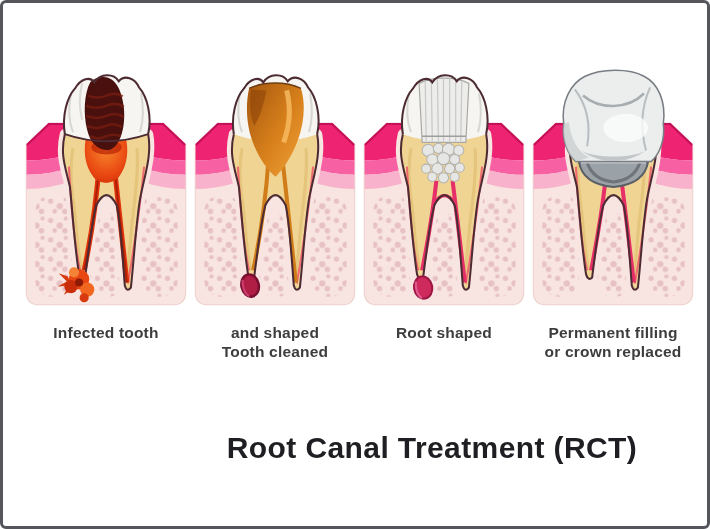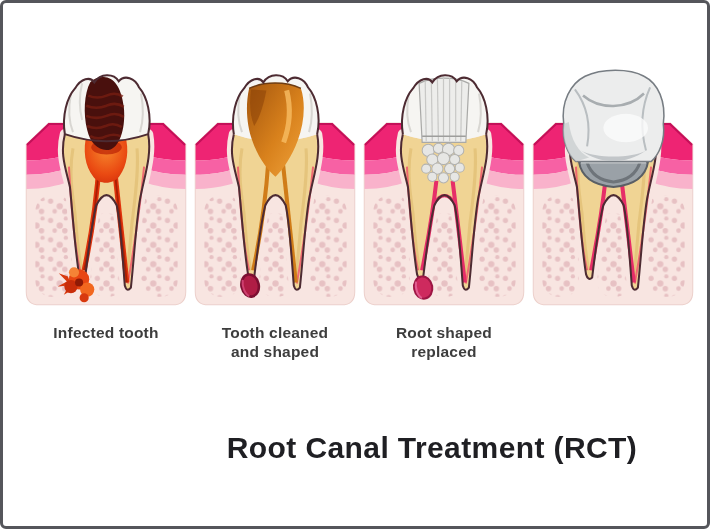--- a/index.html
+++ b/index.html
@@ -185,22 +185,22 @@
           </g>
           <path d="M41,72 C38,54 43,36 51,27 C57,17 66,15 70,21 C76,12 89,12 94,20 C100,13 110,17 114,26 C122,35 127,54 123,72" fill="none" stroke="var(--tooth-outline,#4d2b32)" stroke-width="2"></path>
           <path d="M41,72 C36,92 42,106 46,124 C49,154 51,186 55,210 Q57,217 61,213 C64,188 68,158 72,142 Q82,122 92,142 C96,160 98,196 100,221 Q102,228 106,223 C109,196 111,160 115,136 C119,114 127,93 123,72" fill="none" stroke="var(--tooth-outline,#4d2b32)" stroke-width="2"></path>
         </g>
         <g transform="rotate(-12 57 221)">
           <ellipse cx="57" cy="221" rx="8.5" ry="11" fill="var(--abscess-crimson,#b01d45)" stroke="#7c0f31" stroke-width="2.5"></ellipse>
           <path d="M51,214 C49,220 50,228 54,231" stroke="#d9487a" stroke-width="2" fill="none" opacity=".85"></path>
         </g>
       </svg>
       <div class="label">
+        <div>and shaped</div>
         <div>Tooth cleaned</div>
-        <div>and shaped</div>
       </div>
     </div>
 
     <div class="panel">
       <svg class="tooth" viewBox="0 0 163 250" role="img">
         <defs>
           <pattern id="sp3" width="23" height="19" patternUnits="userSpaceOnUse">
             <g fill="var(--bone-speckle,#d9a3ab)" opacity=".55">
               <circle cx="4" cy="5" r="2.6"></circle>
                 <circle cx="13" cy="10" r="3.1"></circle>
@@ -274,21 +274,20 @@
           <path d="M41,72 C38,54 43,36 51,27 C57,17 66,15 70,21 C76,12 89,12 94,20 C100,13 110,17 114,26 C122,35 127,54 123,72" fill="none" stroke="var(--tooth-outline,#4d2b32)" stroke-width="2"></path>
           <path d="M41,72 C36,92 42,106 46,124 C49,154 51,186 55,210 Q57,217 61,213 C64,188 68,158 72,142 Q82,122 92,142 C96,160 98,196 100,221 Q102,228 106,223 C109,196 111,160 115,136 C119,114 127,93 123,72" fill="none" stroke="var(--tooth-outline,#4d2b32)" stroke-width="2"></path>
         </g>
         <g transform="rotate(-10 61 223)">
           <ellipse cx="61" cy="223" rx="9" ry="11" fill="#ce2a5e" stroke="#9d1644" stroke-width="2"></ellipse>
           <path d="M55,216 C53,222 54,230 58,233" stroke="#e8669a" stroke-width="2" fill="none" opacity=".85"></path>
         </g>
       </svg>
       <div class="label">
         <div>Root shaped</div>
-        <div>replaced</div>
       </div>
     </div>
 
     <div class="panel">
       <svg class="tooth" viewBox="0 0 163 250" role="img">
         <defs>
           <pattern id="sp4" width="23" height="19" patternUnits="userSpaceOnUse">
             <g fill="var(--bone-speckle,#d9a3ab)" opacity=".55">
               <circle cx="4" cy="5" r="2.6"></circle>
                 <circle cx="13" cy="10" r="3.1"></circle>
@@ -336,18 +335,22 @@
             <path d="M33,62 C30,40 40,22 54,15 C70,7 98,7 112,15 C126,22 134,40 131,62 C133,78 127,92 119,99 L45,99 C37,92 31,78 33,62 Z" fill="var(--crown-silver,#eceded)" stroke="#777d83" stroke-width="1.5"></path>
             <path d="M38,60 C40,78 48,90 58,95 L45,99 C37,92 31,78 33,62 Z" fill="#c6cacc" opacity=".7"></path>
             <path d="M44,28 C56,44 60,62 56,84" stroke="#b9bec1" stroke-width="2" fill="none"></path>
             <path d="M118,26 C110,44 108,66 114,88" stroke="#b9bec1" stroke-width="2" fill="none"></path>
             <path d="M52,34 C68,48 96,48 112,32" stroke="#a8adb0" stroke-width="2.5" fill="none"></path>
             <ellipse cx="94" cy="66" rx="22" ry="14" fill="#fbfbfb" opacity=".8"></ellipse>
             <path d="M50,88 C70,102 94,102 114,88 C100,96 64,96 50,88 Z" fill="#c2c6c9"></path>
           </g>
         </g>
       </svg>
+      <div class="label">
+        <div>Permanent filling</div>
+        <div>or crown replaced</div>
+      </div>
     </div>
 
   </div>
 
   <div class="title">Root Canal Treatment (RCT)</div>
 </div>
 
 </body></html>

